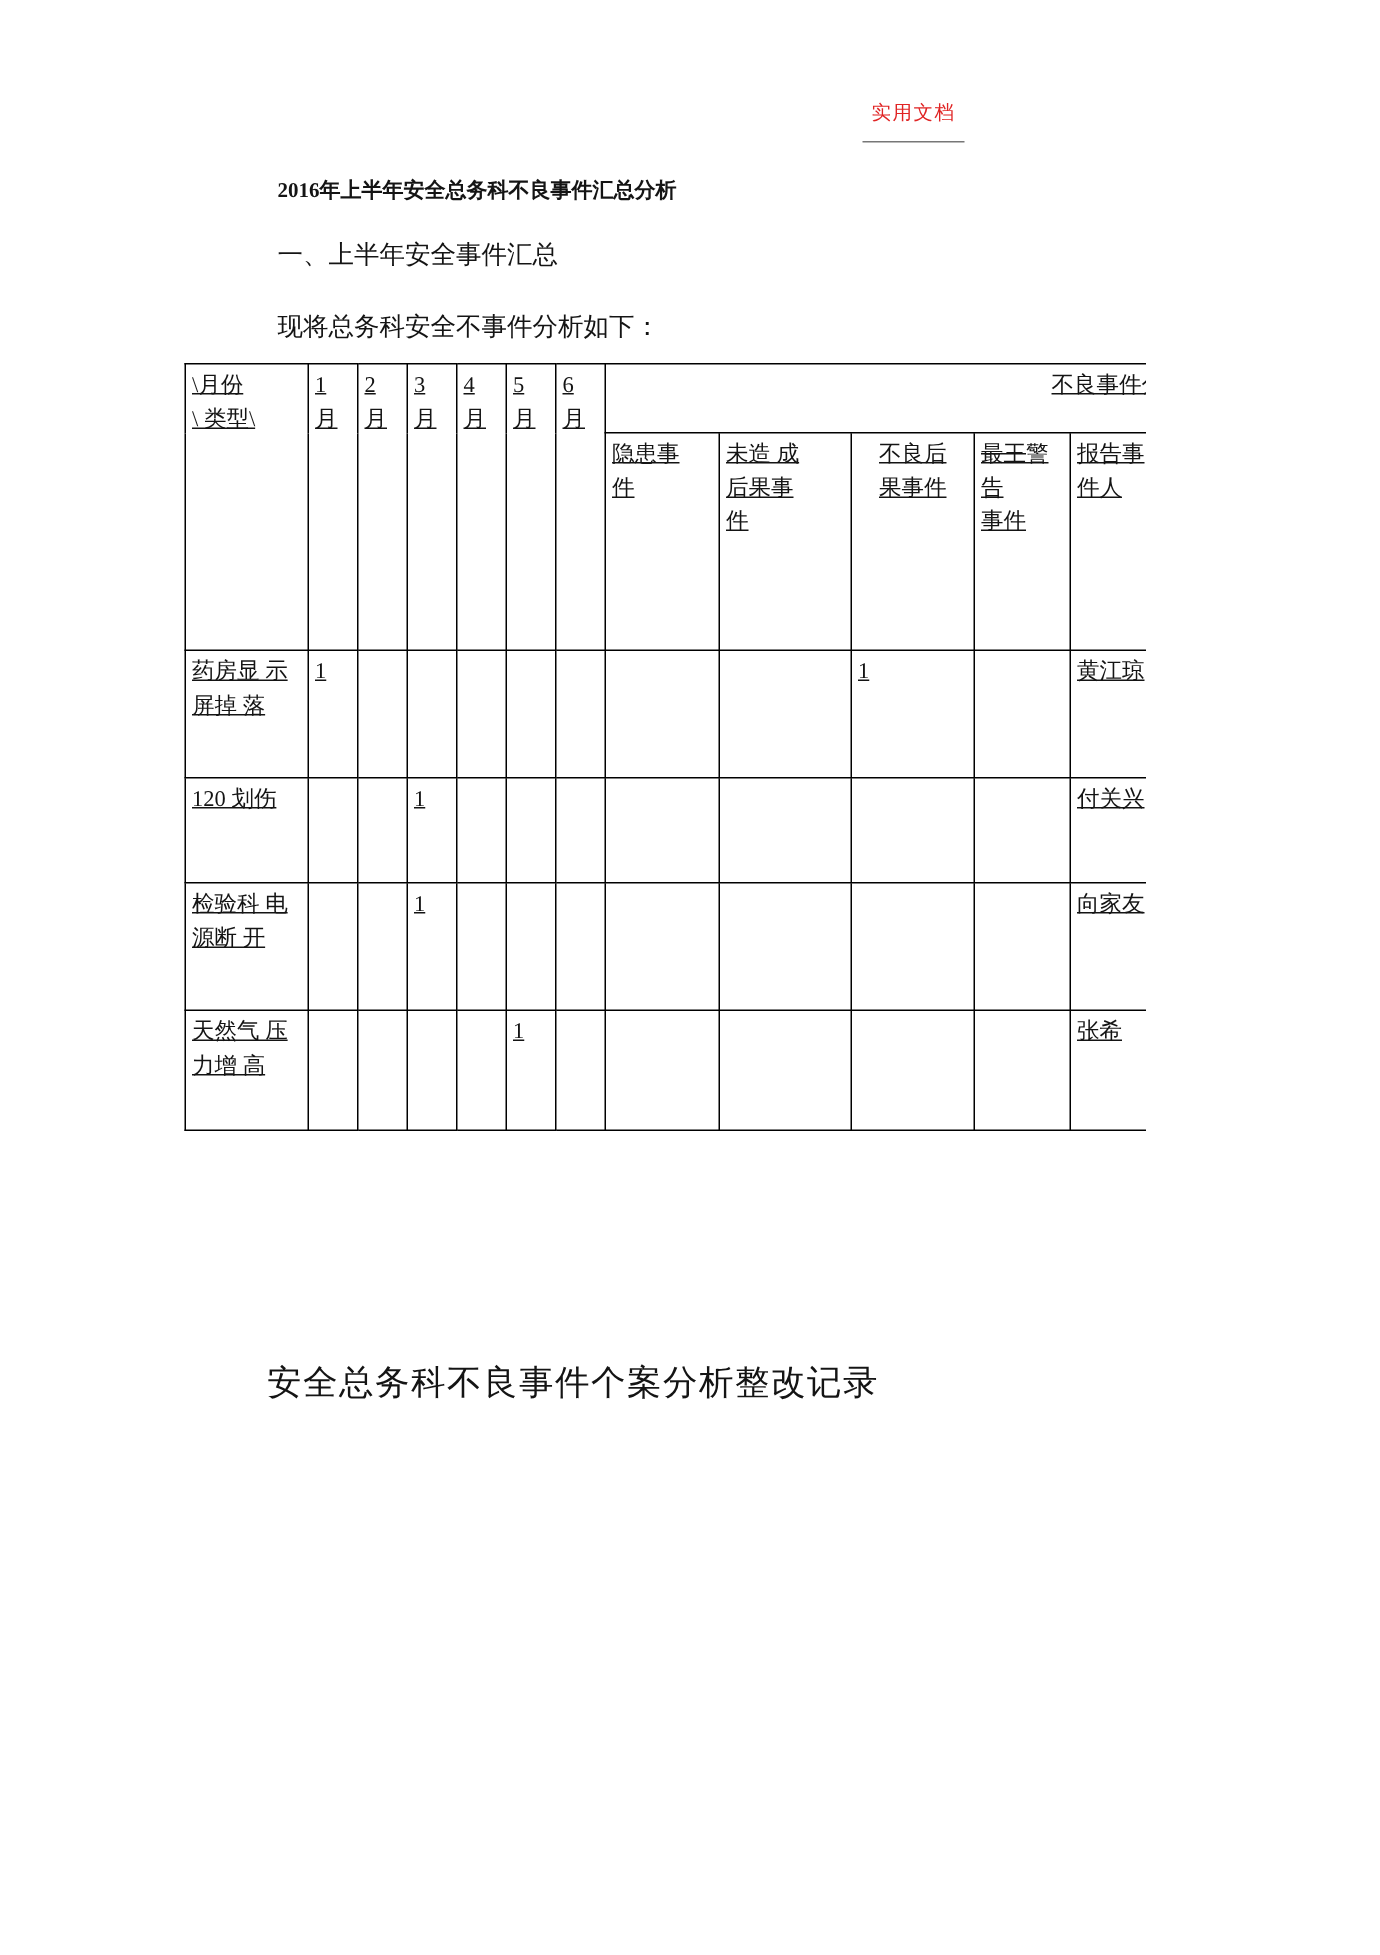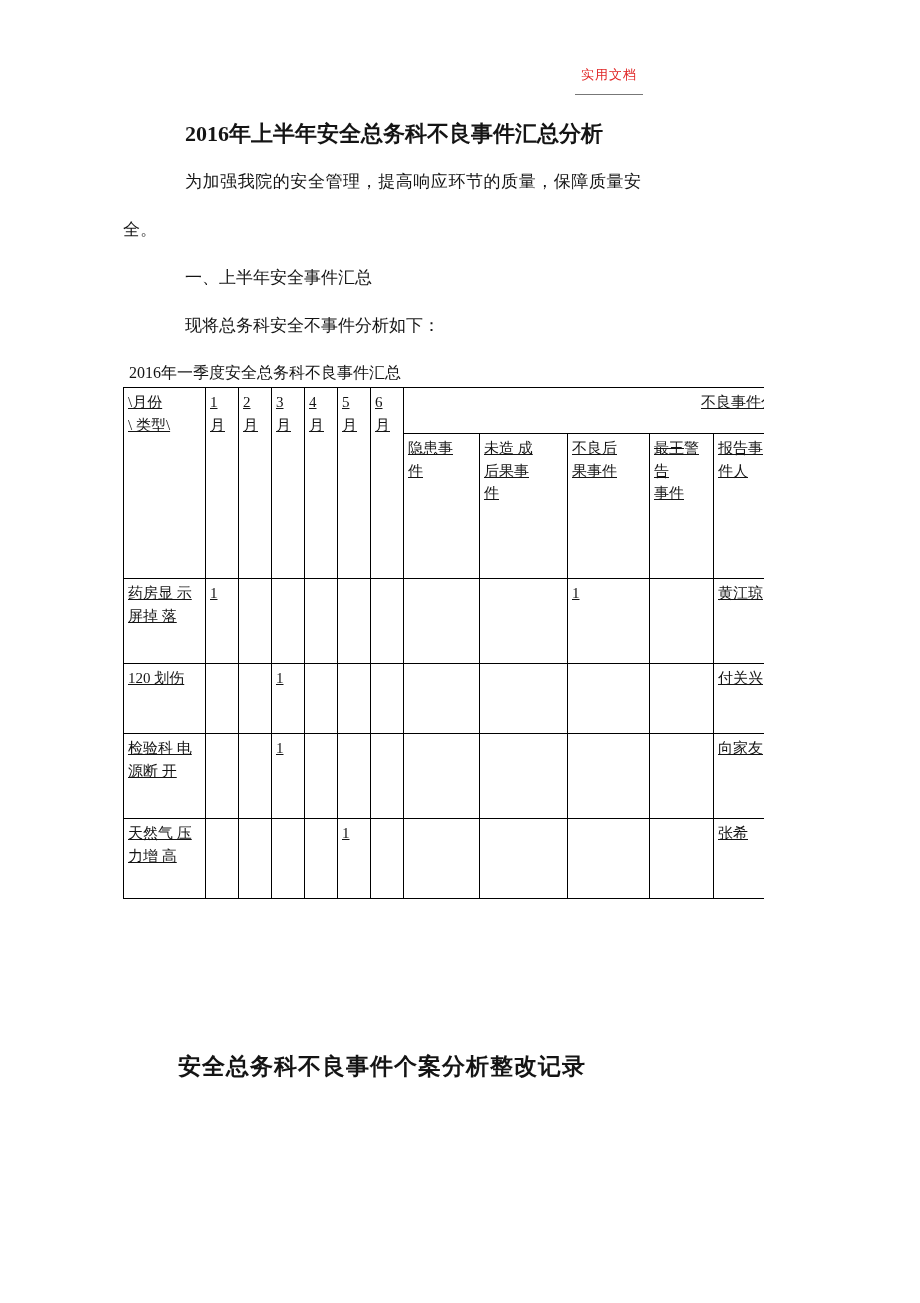--- a/index.html
+++ b/index.html
@@ -12,74 +12,72 @@
   .watermark {
     position:absolute; top:66px; right:121px;
     font-size:13px; letter-spacing:1px;
     padding:0 6px 10px 6px;
     border-bottom:1px solid #777;
     font-family:"Liberation Sans","DejaVu Sans",sans-serif;
   }
   .content { padding:118px 123px 0 123px; }
   .doc-title {
     margin:0 0 8px 0;
-    font-size:22px; font-weight:bold; line-height:1.45;
+    font-size:14px; font-weight:bold; line-height:1.45;
     text-indent:62px; white-space:nowrap;
   }
   .para {
     margin:0; font-size:17px; line-height:48px;
     text-indent:62px; text-align:justify;
   }
   .table-caption { margin:12px 0 3px 6px; font-size:16px; line-height:1.4; }
 
   table.events { border-collapse:collapse; table-layout:fixed; width:672px;text-decoration:underline; }
   table.events td {
     border:1px solid #000; vertical-align:top;
     padding:3px 4px; overflow:hidden;
     white-space:pre-line; font-size:15px; line-height:1.5;
   }
   td.corner   { vertical-align:bottom; font-size:15px; line-height:1.55; padding-bottom:5px; }
   td.month-h  { line-height:48px; font-size:16px; padding-top:0; }
   td.group-h  { text-align:right; vertical-align:middle; font-size:17px; height:46px; line-height:1.2; }
   tr.hrow2    { height:145px; }
   td.type-sm  { font-size:13px; line-height:28px; }
-  td.type-bg  { font-size:15px; line-height:50px; padding-top:6px; }
+  td.type-bg  { font-size:15px; line-height:50px; padding-top:6px;text-align:center; }
   td.type-warn{ font-size:14px; line-height:50px; padding:6px 2px 3px 3px; }
   td.type-rep { font-size:15px; line-height:28px; padding-top:14px; }
   .struck     { text-decoration:line-through; }
 
   tr.brow1 { height:85px; } tr.brow2 { height:70px; }
   tr.brow3 { height:85px; } tr.brow4 { height:80px;margin-left:12px; }
   td.rname   { font-size:14px; line-height:23px; }
   td.rname-mid { font-size:15px; vertical-align:middle; }
   td.mval    { font-size:15px; }
   td.reporter{ font-size:14px; padding-top:8px; }
   td.reporter-mid { vertical-align:middle; }
 
   .footer-title {
     margin:152px 0 0 0; text-align:center;
-    font-size:23px; font-weight:bold; letter-spacing:1px;
+    font-size:23px; font-weight:normal; letter-spacing:1px;
   }
 </style>
 </head>
 <body>
 
 <div class="page">
 
   <div class="watermark" style="color:#e02424">实用文档</div>
 
   <div class="content">
 
     <h1 class="doc-title">2016年上半年安全总务科不良事件汇总分析</h1>
 
-    <p class="para">为加强我院的安全管理，提高响应环节的质量，保障质量安全。</p>
     <p class="para">一、上半年安全事件汇总</p>
     <p class="para">现将总务科安全不事件分析如下：</p>
 
-    <div class="table-caption">2016年一季度安全总务科不良事件汇总</div>
 
     <table class="events">
       <colgroup>
         <col style="width:82px">
           <col style="width:33px">
           <col style="width:33px">
         <col style="width:33px">
           <col style="width:33px">
           <col style="width:33px">
         <col style="width:33px">

